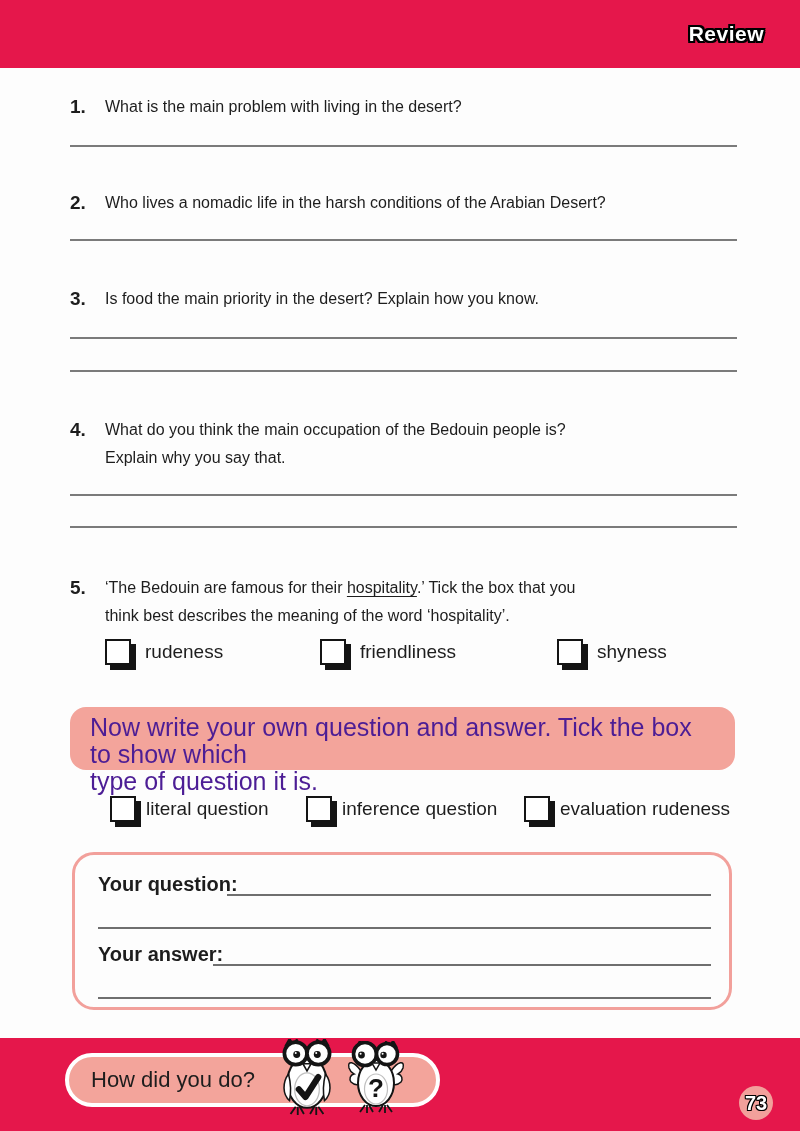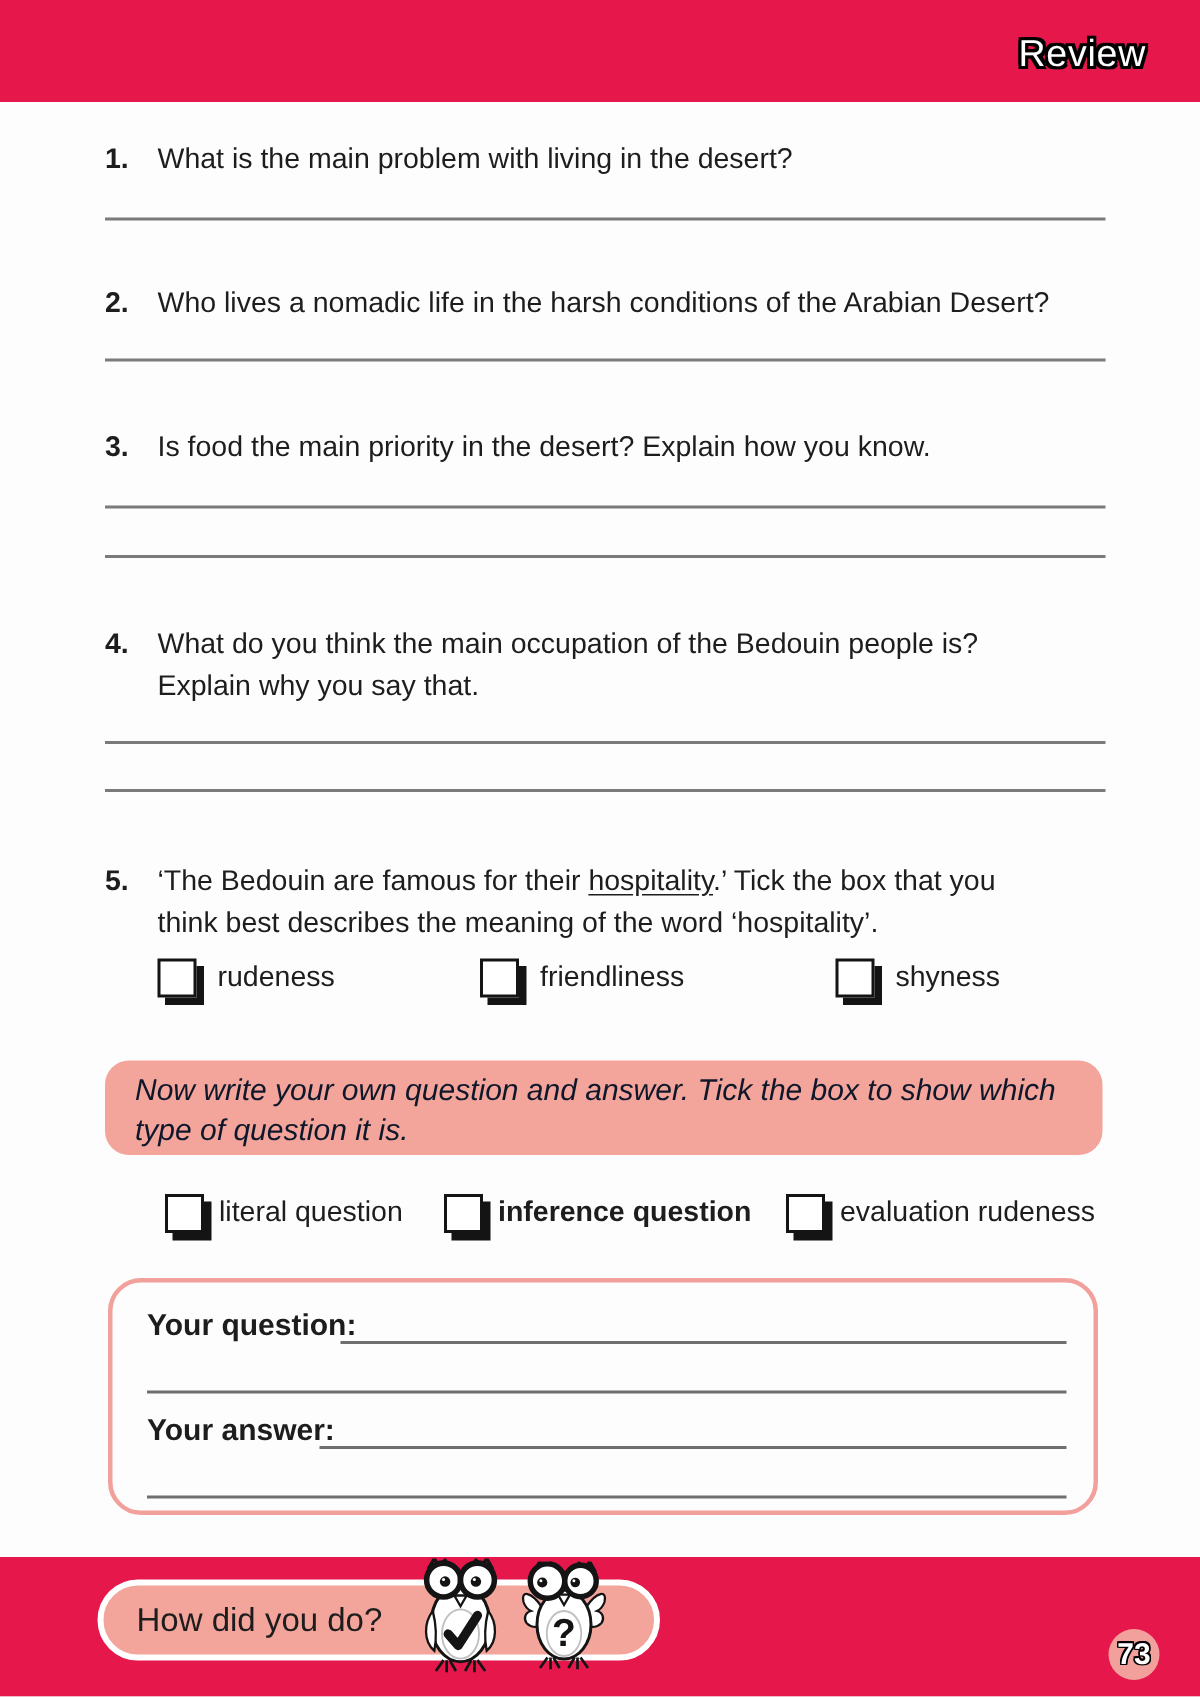--- a/index.html
+++ b/index.html
@@ -5,45 +5,45 @@
   html,body{margin:0;padding:0;background:#e9e9e9;}
   .page{
     position:relative; width:800px; height:1131px; margin:0 auto;
     background:#fdfdfd; overflow:hidden;
     font-family:"Liberation Sans", sans-serif; color:#1d1d1d;
   }
   
   .top-bar{position:absolute; left:0; top:0; width:800px; height:68px; background:#E5174B;}
   .review-tag{
     position:absolute; right:36px; top:22px;
-    font-size:25px; font-weight:normal; color:#fff; letter-spacing:.5px;
+    font-size:21px; font-weight:bold; color:#fff; letter-spacing:.5px;
     text-shadow:
       -2px -2px 0 #000, 2px -2px 0 #000, -2px 2px 0 #000, 2px 2px 0 #000,
       -2px 0 0 #000, 2px 0 0 #000, 0 -2px 0 #000, 0 2px 0 #000;
   }
   
   .question{position:absolute; left:70px; width:667px; display:flex; align-items:flex-start;}
   .q-num{width:35px; flex:0 0 35px; font-weight:bold; font-size:19px; line-height:28px;}
-  .q-text{flex:1; font-size:19px; line-height:28px; white-space:pre-line;}
+  .q-text{flex:1; font-size:16px; line-height:28px; white-space:pre-line;}
   .q-underline{text-decoration:underline; text-underline-offset:3px;}
   .answer-line{position:absolute; left:70px; width:667px; height:0; border-top:2px solid #7b7b7b;}
   
   .opt{position:absolute; display:flex; align-items:center; height:30px;}
   .checkbox{
     width:22px; height:22px; flex:0 0 22px; background:#fff;
     border:2px solid #141414; box-shadow:5px 5px 0 #141414; margin-right:14px;
   }
   .opt-label{font-size:19px; white-space:nowrap;}
   
   .instruction-box{
     position:absolute; left:70px; top:707px; width:665px; height:63px;
     background:#F3A49B; border-radius:16px; box-sizing:border-box;
     padding:7px 20px 0 20px;
   }
-  .instruction-text{font-size:20px; line-height:27px; white-space:pre-line; color:#0f172a;font-style:italic;}
+  .instruction-text{font-size:25px; line-height:27px; white-space:pre-line; color:#4c1d95;}
   
   .answer-box{
     position:absolute; left:72px; top:852px; width:660px; height:158px;
     border:3px solid #F2A09B; border-radius:22px; box-sizing:border-box; background:#fdfdfd;
   }
   .ab-label{position:absolute; font-size:20px; font-weight:bold; white-space:nowrap;}
   .ab-line{position:absolute; height:0; border-top:2px solid #6f6f6f;}
   
   .bottom-bar{position:absolute; left:0; top:1038px; width:800px; height:98px; background:#E5174B;}
   .hdyd-pill{
@@ -124,21 +124,21 @@
 
   <div class="instruction-box">
     <div class="instruction-text">Now write your own question and answer. Tick the box to show which
 type of question it is.</div>
   </div>
 
   <div class="opt" style="left:110px; top:794px;">
     <span class="checkbox" style="margin-right:10px;"></span>
     <span class="opt-label">literal question</span>
   </div>
-  <div class="opt" style="left:296px; top:794px;font-weight:bold;">
+  <div class="opt" style="left:306px; top:794px;">
     <span class="checkbox" style="margin-right:10px;"></span>
     <span class="opt-label">inference question</span>
   </div>
   <div class="opt" style="left:524px; top:794px;">
     <span class="checkbox" style="margin-right:10px;"></span>
     <span class="opt-label">evaluation rudeness</span>
   </div>
 
   <div class="answer-box">
     <div class="ab-label" style="left:23px; top:18px;">Your question:</div>

